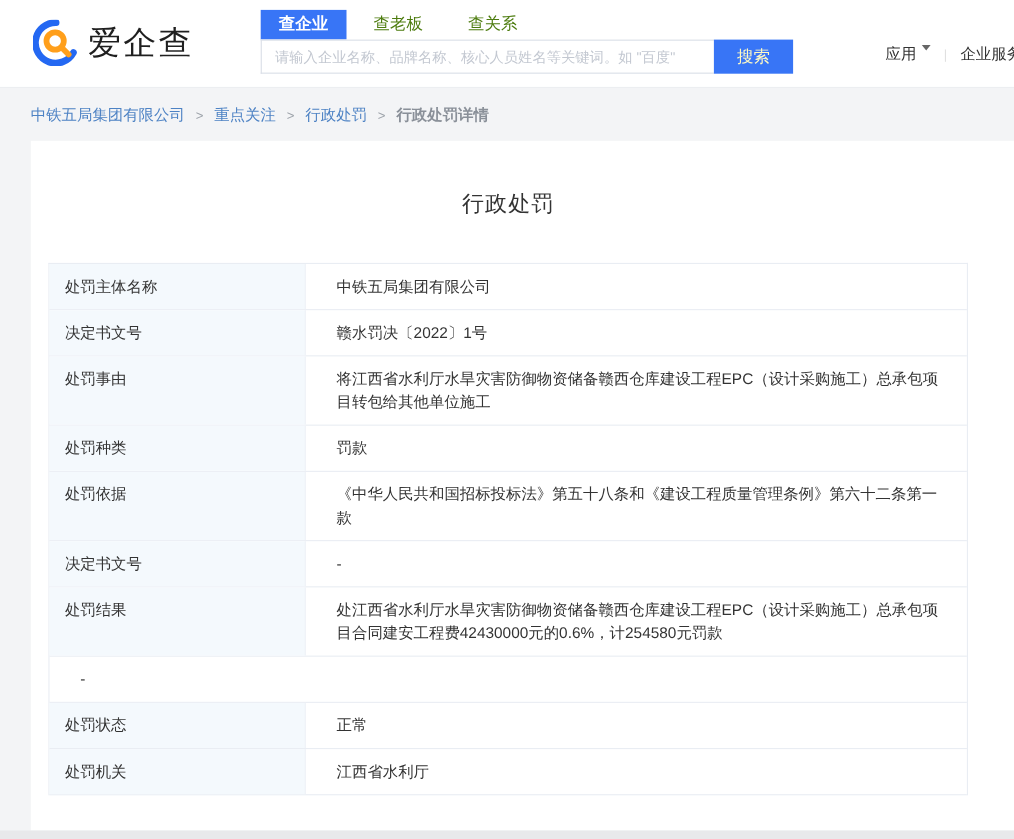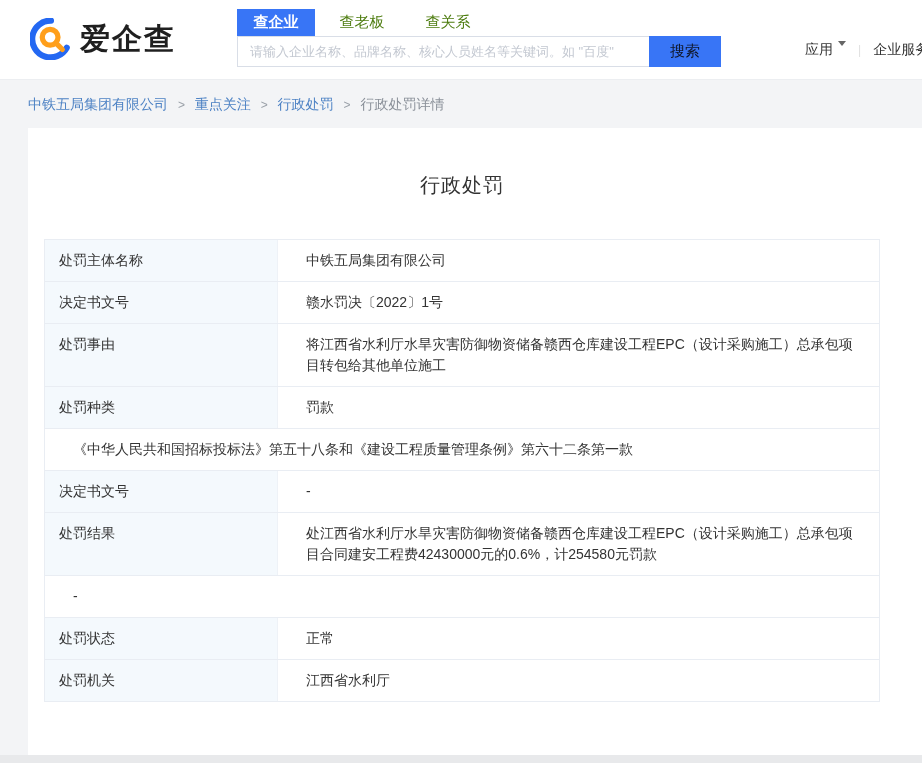--- a/index.html
+++ b/index.html
@@ -10,56 +10,56 @@
     position:relative;
     color:#333;
   }
   
   .header {
     position:absolute; left:0; top:0; width:922px; height:80px;
     background:#fff; border-bottom:1px solid #eceef1;
   }
   .logo { position:absolute; left:30px; top:18px; display:flex; align-items:center; cursor:pointer; }
   .logo-icon { width:42px; height:42px; display:block; }
-  .logo-text { font-size:30px; font-weight:bold; color:#1f1f1f; margin-left:8px; letter-spacing:2px; }
+  .logo-text { font-size:30px; font-weight:normal; color:#1f1f1f; margin-left:8px; letter-spacing:2px; }
   .tabs { position:absolute; left:237px; top:9px; display:flex;font-family:Liberation Serif, serif; }
   .tab {
     width:78px; height:27px; line-height:27px; text-align:center;
     font-size:15px; color:#4d7c0f; cursor:pointer; margin-right:8px;
   }
   .tab.active { background:#3875f6; color:#fff; font-weight:bold; }
   .search-row { position:absolute; left:237px; top:36px; display:flex; }
   .search-input {
     width:412px; height:31px; border:1px solid #d9dee7; border-right:none;
     padding:0 12px; font-size:13px; color:#333; outline:none;
     font-family:"Liberation Sans","DejaVu Sans",sans-serif;
   }
   .search-input::placeholder { color:#c3c8d1; }
   .search-btn {
-    width:72px; height:31px; background:#3875f6; color:#0f172a; border:none;
+    width:72px; height:31px; background:#3875f6; color:#fef9c3; border:none;
     font-size:15px; cursor:pointer; font-family:"Liberation Sans","DejaVu Sans",sans-serif;
   }
   .header-nav {
     position:absolute; left:805px; top:41px; display:flex; align-items:center;
     font-size:14px; color:#333; white-space:nowrap;
   }
   .nav-apps { display:flex; align-items:flex-start; cursor:pointer; }
   .caret {
     width:0; height:0; border-left:4px solid transparent; border-right:4px solid transparent;
     border-top:5px solid #666; margin-left:5px; display:inline-block;
   }
   .nav-sep { color:#e0e0e0; margin:0 12px; font-size:12px; }
   .nav-services { cursor:pointer; }
   
   .breadcrumb {
     position:absolute; left:28px; top:96px; font-size:14px; white-space:nowrap;
   }
   .crumb-link { color:#4d82c4; text-decoration:none; cursor:pointer; }
   .crumb-sep { color:#9aa0a8; margin:0 6px; font-size:12px; }
-  .crumb-current { color:#8a9099; }
+  .crumb-current { color:#8a9099;font-weight:bold; }
   
   .card {
     position:absolute; left:28px; top:128px; width:894px; height:627px;
     background:#fff;
   }
   .page-title {
     width:836px; margin:44px auto 0 16px; text-align:center;
     font-size:20px; color:#333; font-weight:500; letter-spacing:1px;
   }
   .detail-table {
@@ -136,20 +136,21 @@
     </div>
     <div class="trow">
       <div class="tlabel">处罚事由</div>
       <div class="tvalue">将江西省水利厅水旱灾害防御物资储备赣西仓库建设工程EPC（设计采购施工）总承包项目转包给其他单位施工</div>
     </div>
     <div class="trow">
       <div class="tlabel">处罚种类</div>
       <div class="tvalue">罚款</div>
     </div>
     <div class="trow">
+      <div class="tlabel">处罚依据</div>
       <div class="tvalue">《中华人民共和国招标投标法》第五十八条和《建设工程质量管理条例》第六十二条第一款</div>
     </div>
     <div class="trow">
       <div class="tlabel">决定书文号</div>
       <div class="tvalue">-</div>
     </div>
     <div class="trow">
       <div class="tlabel">处罚结果</div>
       <div class="tvalue">处江西省水利厅水旱灾害防御物资储备赣西仓库建设工程EPC（设计采购施工）总承包项目合同建安工程费42430000元的0.6%，计254580元罚款</div>
     </div>

